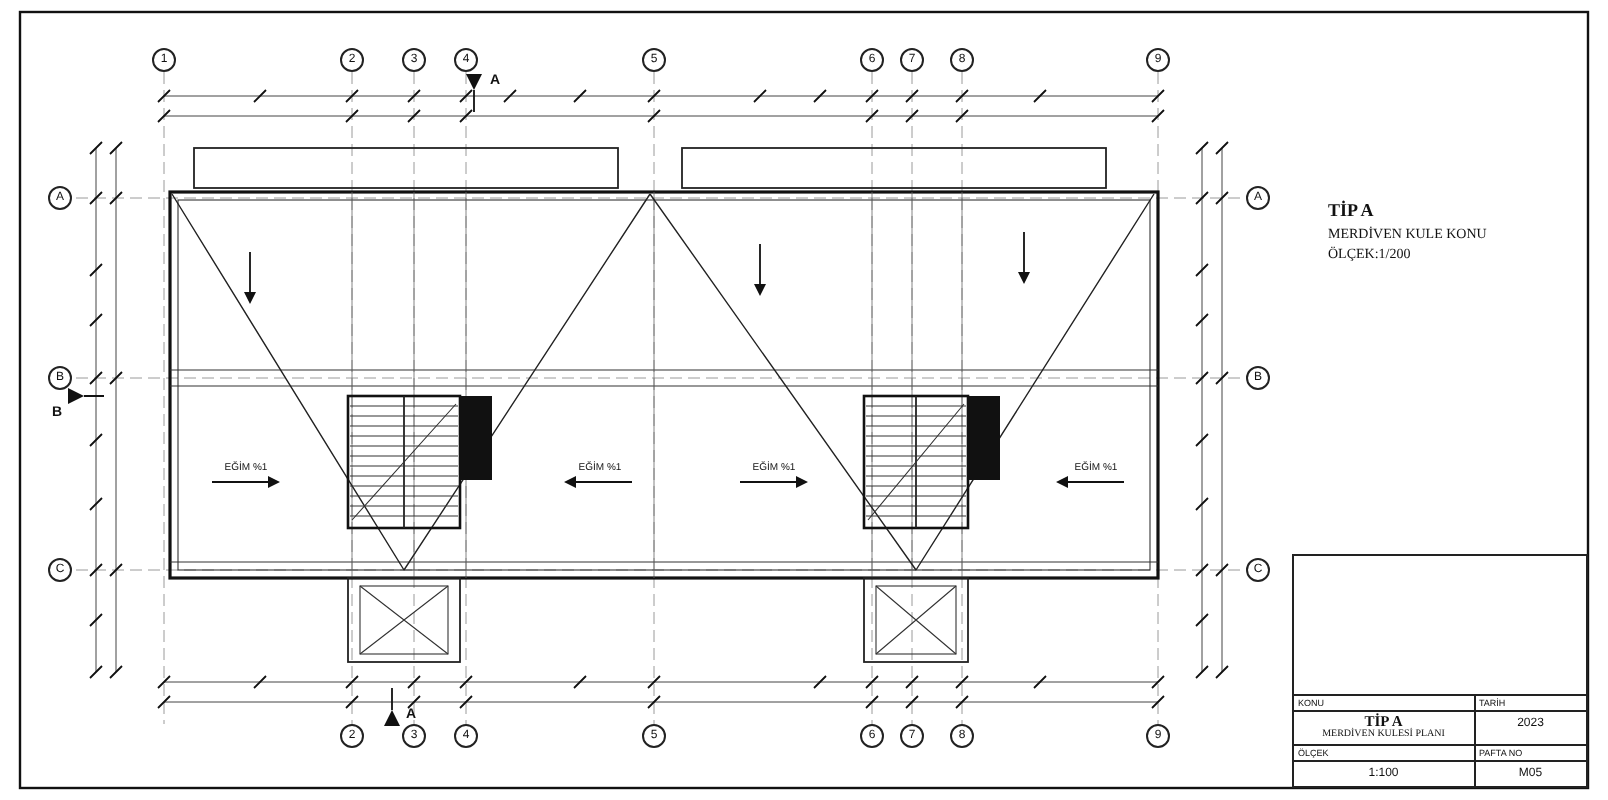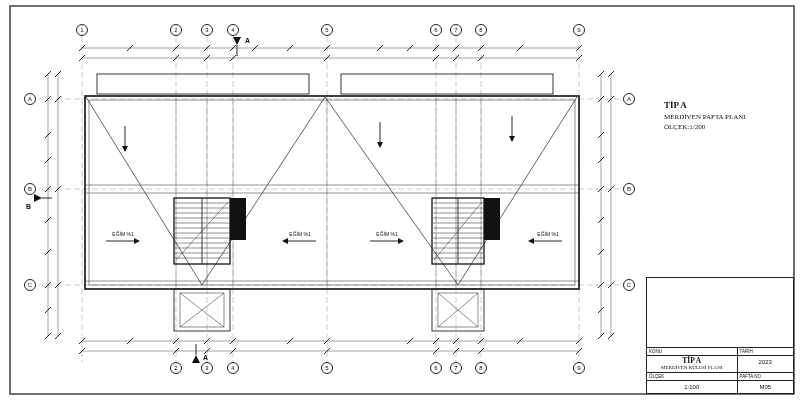--- a/index.html
+++ b/index.html
@@ -128,21 +128,21 @@
   <div class="marker-letter" style="left:203px;top:354px">A</div>
   <div class="marker-letter" style="left:26px;top:203px">B</div>
 
   <div class="slope-label" style="left:123px;top:231px">EĞİM %1</div>
   <div class="slope-label" style="left:300px;top:231px">EĞİM %1</div>
   <div class="slope-label" style="left:387px;top:231px">EĞİM %1</div>
   <div class="slope-label" style="left:548px;top:231px">EĞİM %1</div>
 
   <div class="annot">
     <div class="l1">TİP A</div>
-    <div class="l2">MERDİVEN PAFTA PLANI</div>
+    <div class="l2">MERDİVEN KULE KONU</div>
     <div class="l3">ÖLÇEK:1/200</div>
   </div>
 
   <div class="titleblock">
     <div class="tb-spacer"></div>
     <div class="tb-row">
       <div class="tb-cell-l">
           <span class="tb-label">KONU</span>
         </div>
       <div class="tb-cell-r">

